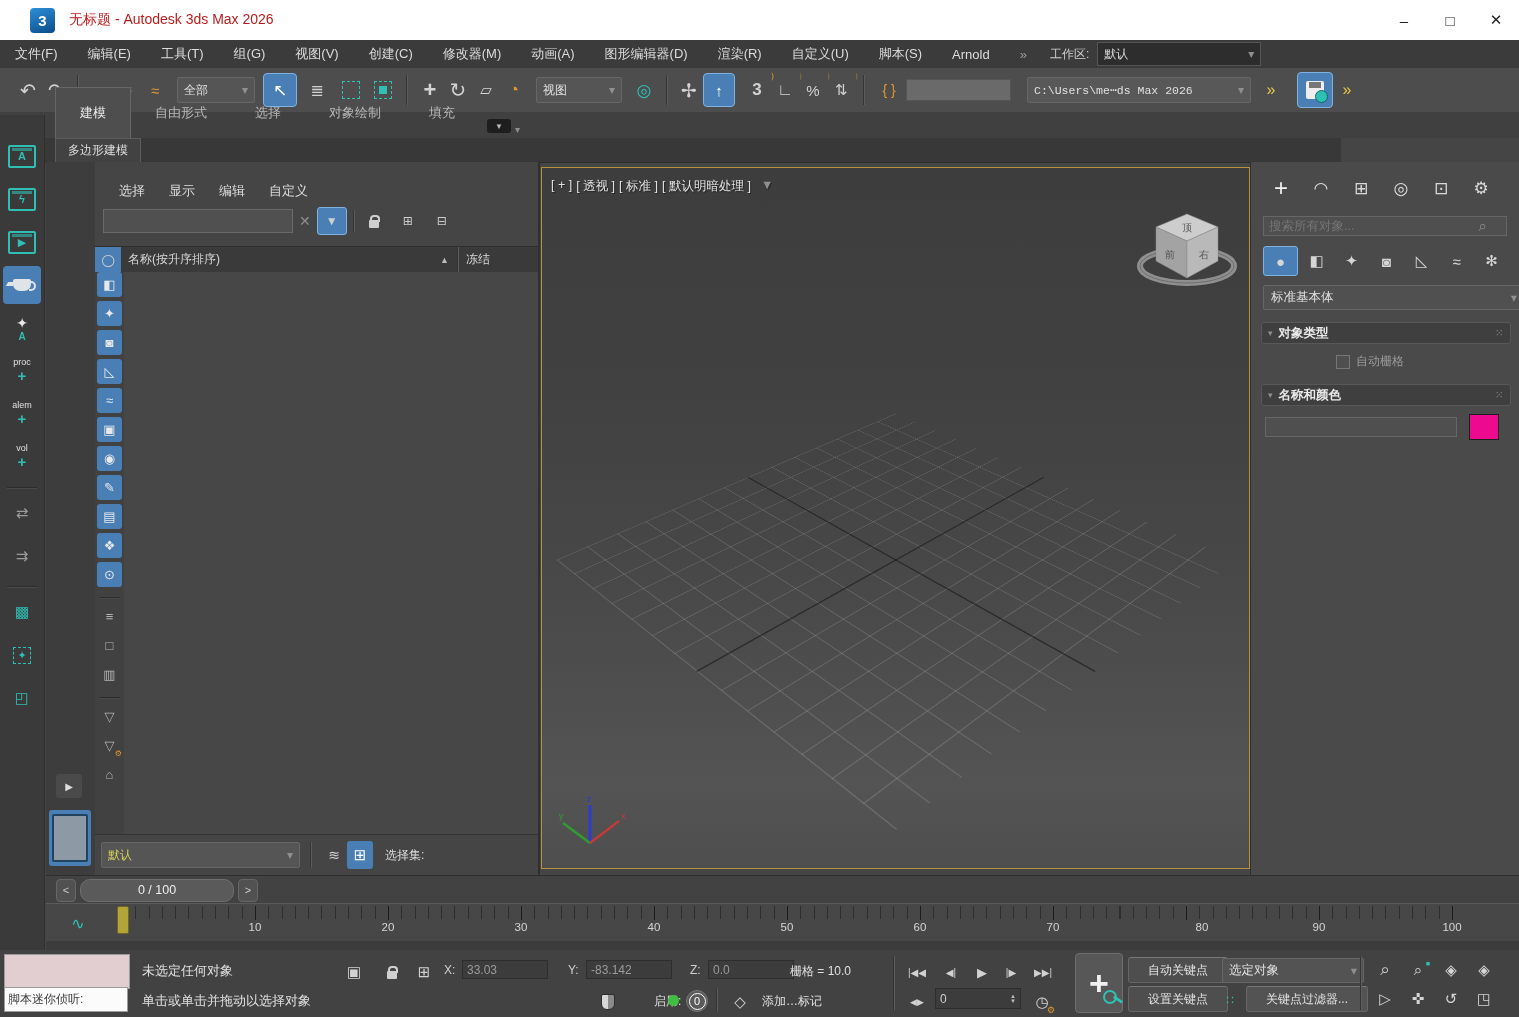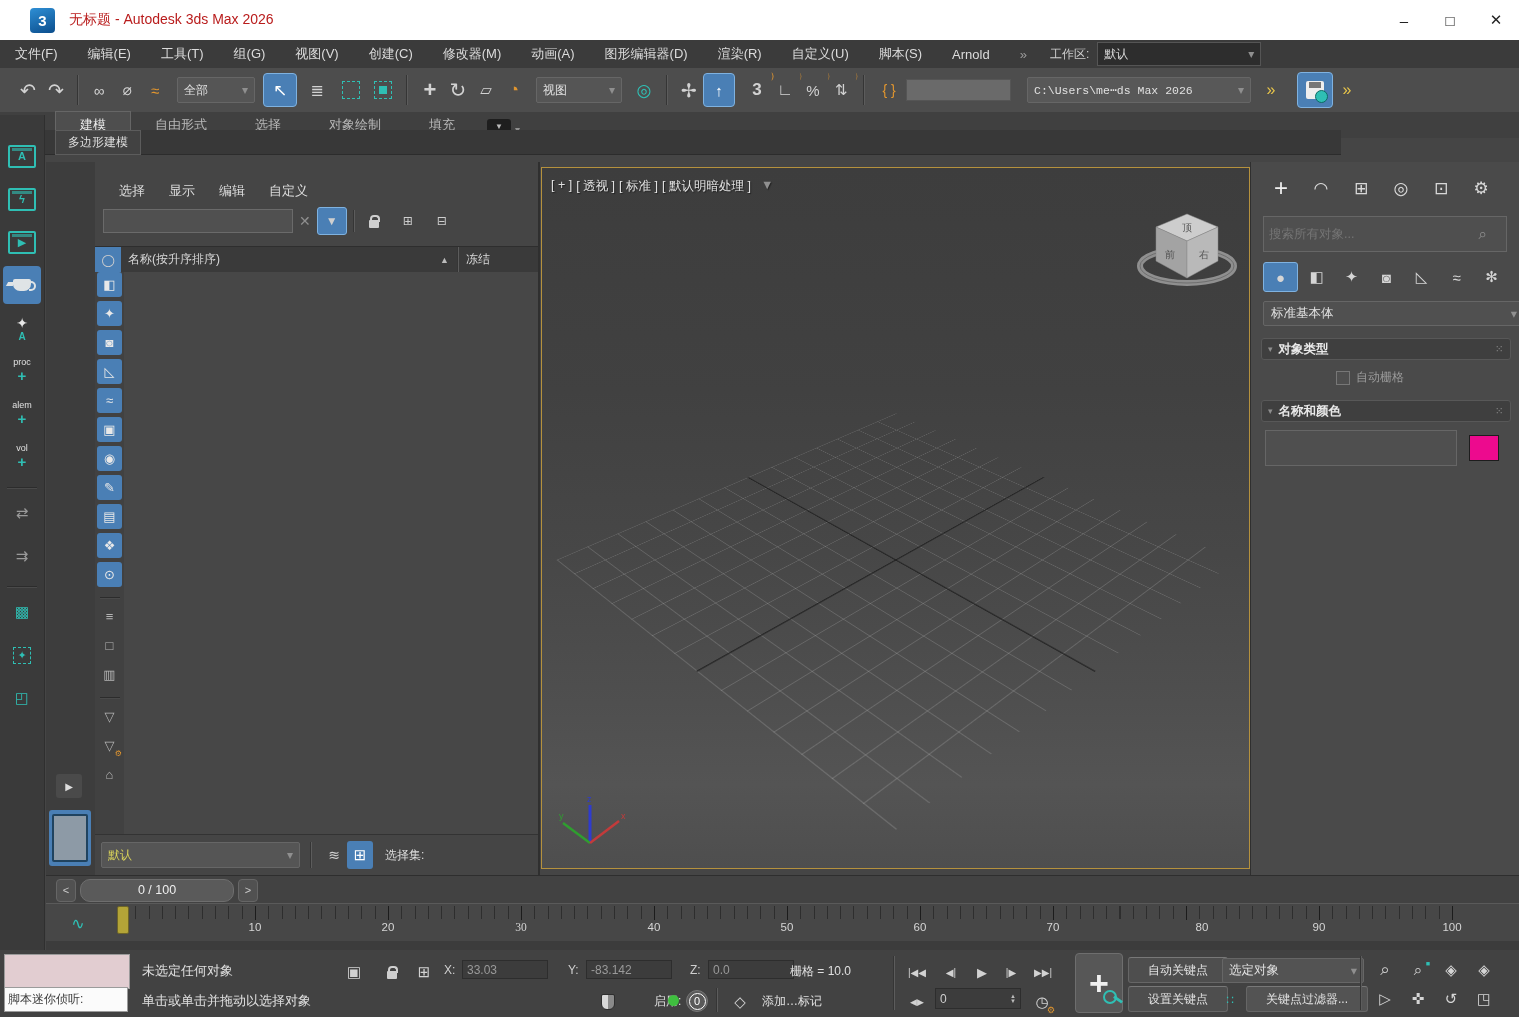--- a/index.html
+++ b/index.html
@@ -28,23 +28,23 @@
   .toolbar{left:0;top:68px;width:1519px;height:44px;background:#4d4d4d;display:flex;align-items:center;border-bottom:1px solid #3a3a3a}
   .tb-dd{height:24px;background:#555;border:1px solid #666;border-radius:2px;display:flex;align-items:center;
          justify-content:space-between;padding:0 6px;color:#e0e0e0}
   .tb-btn-active{background:var(--accent);border:1px solid #7fb2e0;border-radius:4px}
   .dashed-sq{width:16px;height:16px;border:1px dashed var(--teal)}
   .fill-sq{width:8px;height:8px;background:var(--teal)}
   .snapsub{position:relative}
   .snapsub::after{content:"⌒";position:absolute;right:-2px;top:-6px;font-size:9px;color:var(--orange);transform:rotate(90deg)}
   
   .ribbon{left:0;top:112px;width:1519px;height:26px;background:#404040;display:flex;align-items:flex-end}
-  .rtab{padding:4px 24px;color:#b8b8b8;font-size:13px}
+  .rtab{padding:16px 24px;color:#b8b8b8;font-size:13px}
   .rtab.active{background:#4e4e4e;border:1px solid #666;border-bottom:none;color:#eee}
-  .ribbon2{left:0;top:130px;width:1341px;height:24px;background:#383838;display:flex;align-items:center;border-bottom:1px solid #2c2c2c}
+  .ribbon2{left:0;top:138px;width:1341px;height:24px;background:#383838;display:flex;align-items:center;border-bottom:1px solid #2c2c2c}
   .subtab{margin-left:55px;padding:3px 12px;background:#424242;border:1px solid #5c5c5c;color:#ddd;font-size:12px}
   
   .leftdock{left:0;top:115px;width:45px;height:902px;background:#3a3a3a;border-right:1px solid #2f2f2f;
             display:flex;flex-direction:column;align-items:center;padding-top:22px;box-sizing:border-box}
   .dock-icn{width:38px;height:38px;margin-bottom:5px;display:flex;flex-direction:column;align-items:center;
             justify-content:center;border-radius:4px;color:var(--teal);font-size:15px}
   .dock-box{width:24px;height:19px;border:2px solid var(--teal);border-radius:2px;display:flex;align-items:center;
             justify-content:center;font-size:11px;font-weight:bold;color:var(--teal);position:relative}
   .dock-box::before{content:"";position:absolute;top:1px;left:2px;right:2px;height:3px;background:var(--teal);opacity:.6}
   .dock-lbl{font-size:9px;color:#e0e0e0;line-height:9px}
@@ -88,21 +88,21 @@
       background-image:
         linear-gradient(rgba(10,10,10,.55),rgba(10,10,10,.55)),
         linear-gradient(rgba(10,10,10,.55),rgba(10,10,10,.55)),
         repeating-linear-gradient(0deg,rgba(200,200,200,.22) 0 1px,transparent 1px 34.3px),
         repeating-linear-gradient(90deg,rgba(200,200,200,.22) 0 1px,transparent 1px 34.3px);
       background-size:100% 2px,2px 100%,100% 100%,100% 100%;
       background-position:0 50%,50% 0,0 0,0 0;background-repeat:no-repeat,no-repeat,repeat,repeat}
   
   .cmdpanel{left:1250px;top:162px;width:269px;height:793px;background:#4a4a4a;border-left:1px solid #2f2f2f;box-sizing:border-box}
   .cp-tab{width:40px;height:32px;display:flex;align-items:center;justify-content:center;font-size:17px;color:#d8d8d8}
-  .cp-search{width:244px;height:36px;background:#4f4f4f;border:1px solid #666;color:#aaa;padding:0 5px;box-sizing:border-box;font-size:12.5px}
+  .cp-search{width:244px;height:20px;background:#4f4f4f;border:1px solid #666;color:#aaa;padding:0 5px;box-sizing:border-box;font-size:12.5px}
   .cat-ic{width:33px;height:28px;display:flex;align-items:center;justify-content:center;border-radius:3px;font-size:15px;color:#d5d5d5}
   .cat-on{background:var(--accent);border:1px solid #7fb2e0}
   .cp-dd{width:246px;height:23px;background:#505050;border:1px solid #666;border-radius:2px;display:flex;
          align-items:center;justify-content:space-between;padding:0 7px;color:#e2e2e2;font-size:12.5px}
   .rollout-h{width:250px;height:22px;background:#3f3f3f;border:1px solid #585858;border-radius:3px;display:flex;
              align-items:center;color:#e8e8e8;font-weight:bold;font-size:12.5px;padding:0 6px;box-sizing:border-box}
   .grip{margin-left:auto;color:#777;font-size:9px;letter-spacing:1px}
   .objbtn{width:111px;height:24px;background:#565656;border:1px solid #666;border-top-color:#7a7a7a;border-radius:3px;
           color:#e0e0e0;font-size:12.5px;display:flex;align-items:center;justify-content:center}
   .swatch{width:28px;height:24px;background:var(--magenta);border:1px solid #1d1d1d}
@@ -458,21 +458,21 @@
     <span class="icn teal" style="position:absolute;left:18px;top:5px;font-size:16px">∿</span>
     <div class="ruler-track">
       <div class="playhead"></div>
     <span class="tick-major" style="left: 0px;"></span>
         <span class="tick-label" style="left: 0px;">0</span>
         <span class="tick-major" style="left: 133px;"></span>
         <span class="tick-label" style="left: 133px;">10</span>
         <span class="tick-major" style="left: 266px;"></span>
         <span class="tick-label" style="left: 266px;">20</span>
         <span class="tick-major" style="left: 399px;"></span>
-        <span class="tick-label" style="left: 399px; font-family: Liberation Serif, serif;">30</span>
+        <span class="tick-label" style="left: 399px;">30</span>
         <span class="tick-major" style="left: 532px;"></span>
         <span class="tick-label" style="left: 532px;">40</span>
         <span class="tick-major" style="left: 665px;"></span>
         <span class="tick-label" style="left: 665px;">50</span>
         <span class="tick-major" style="left: 798px;"></span>
         <span class="tick-label" style="left: 798px;">60</span>
         <span class="tick-major" style="left: 931px;"></span>
         <span class="tick-label" style="left: 931px;">70</span>
         <span class="tick-major" style="left: 1064px;"></span>
         <span class="tick-label" style="left: 1064px; padding-left: 32px;">80</span>

